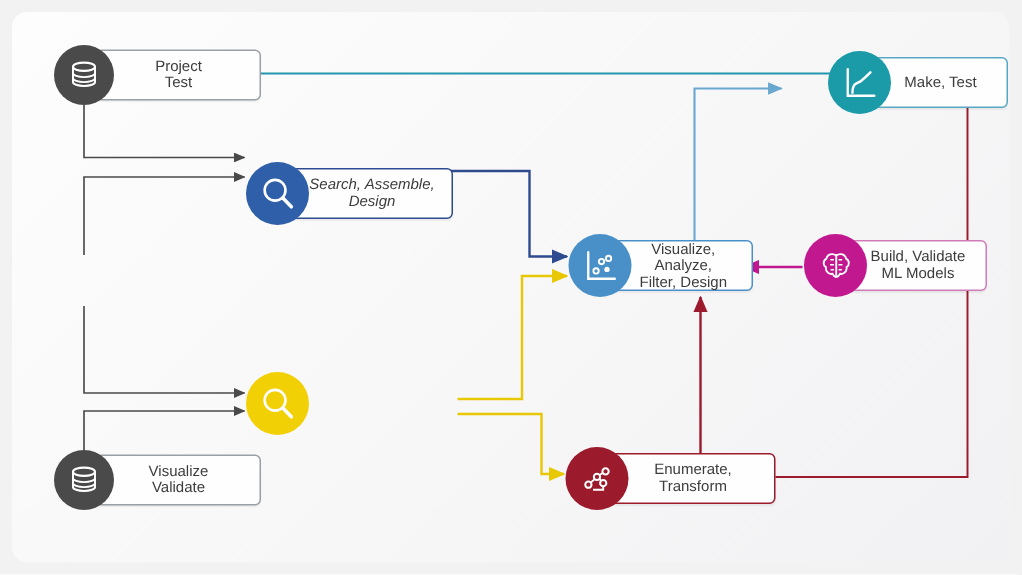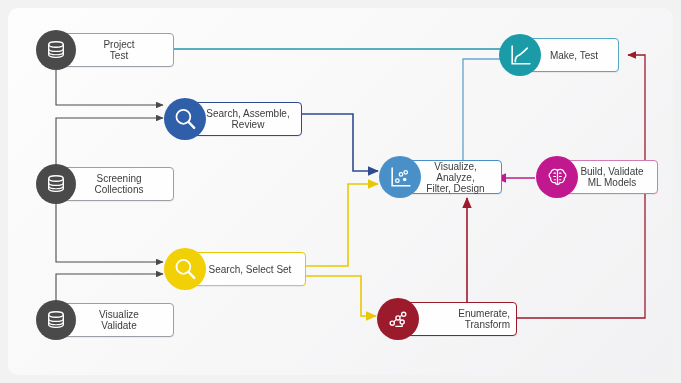--- a/index.html
+++ b/index.html
@@ -130,75 +130,54 @@
       <div class="circ" style="background:#4a4a4a;left:0;top:0;">
         <svg width="22" height="22" viewBox="0 0 24 24">
           <ellipse cx="12" cy="6" rx="8" ry="3" fill="none" stroke="#fff" stroke-width="1.5"></ellipse>
           <path d="M4 6 V17 a8 3 0 0 0 16 0 V6" fill="none" stroke="#fff" stroke-width="1.5"></path>
           <path d="M4 10.5 a8 3 0 0 0 16 0" fill="none" stroke="#fff" stroke-width="1.3"></path>
           <path d="M4 14.2 a8 3 0 0 0 16 0" fill="none" stroke="#fff" stroke-width="1.3"></path>
         </svg>
       </div>
     </div>
 
-    <div class="node db" style="left:28px;top:156px;width:150px;height:46px;">
+
+    <div class="node db" style="left:28px;top:292px;width:150px;height:46px;">
       <div class="pill">
         <div>
-          <span>Screening</span>
-          <span>Collections</span>
+          <span>Visualize</span>
+          <span>Validate</span>
         </div>
       </div>
       <div class="circ" style="background:#4a4a4a;left:0;top:0;">
         <svg width="22" height="22" viewBox="0 0 24 24">
           <ellipse cx="12" cy="6" rx="8" ry="3" fill="none" stroke="#fff" stroke-width="1.5"></ellipse>
           <path d="M4 6 V17 a8 3 0 0 0 16 0 V6" fill="none" stroke="#fff" stroke-width="1.5"></path>
           <path d="M4 10.5 a8 3 0 0 0 16 0" fill="none" stroke="#fff" stroke-width="1.3"></path>
           <path d="M4 14.2 a8 3 0 0 0 16 0" fill="none" stroke="#fff" stroke-width="1.3"></path>
         </svg>
       </div>
     </div>
 
-    <div class="node db" style="left:28px;top:292px;width:150px;height:46px;">
-      <div class="pill">
-        <div>
-          <span>Visualize</span>
-          <span>Validate</span>
-        </div>
-      </div>
-      <div class="circ" style="background:#4a4a4a;left:0;top:0;">
-        <svg width="22" height="22" viewBox="0 0 24 24">
-          <ellipse cx="12" cy="6" rx="8" ry="3" fill="none" stroke="#fff" stroke-width="1.5"></ellipse>
-          <path d="M4 6 V17 a8 3 0 0 0 16 0 V6" fill="none" stroke="#fff" stroke-width="1.5"></path>
-          <path d="M4 10.5 a8 3 0 0 0 16 0" fill="none" stroke="#fff" stroke-width="1.3"></path>
-          <path d="M4 14.2 a8 3 0 0 0 16 0" fill="none" stroke="#fff" stroke-width="1.3"></path>
-        </svg>
-      </div>
-    </div>
-
-    <div class="node proc" style="left:156px;top:90px;width:140px;height:42px;">
+    <div class="node proc" style="left:156px;top:100px;width:140px;height:42px;font-style:italic;">
       <div class="pill b-blue" style="left:30px;top:4px;width:108px;">
         <div>
           <span>Search, Assemble,</span>
-          <span>Review</span>
+          <span>Design</span>
         </div>
       </div>
       <div class="circ c-blue" style="left:0;top:0;width:42px;height:42px;">
         <svg width="26" height="26" viewBox="0 0 24 24">
           <circle cx="10.5" cy="10" r="6.4" fill="none" stroke="#fff" stroke-width="1.6"></circle>
           <line x1="15.3" y1="14.8" x2="20.5" y2="20.2" stroke="#fff" stroke-width="2.2" stroke-linecap="round"></line>
         </svg>
       </div>
     </div>
 
     <div class="node proc" style="left:156px;top:240px;width:145px;height:42px;">
-      <div class="pill b-yellow" style="left:30px;top:4px;width:112px;">
-        <div>
-          <span>Search, Select Set</span>
-        </div>
-      </div>
       <div class="circ c-yellow" style="left:0;top:0;width:42px;height:42px;">
         <svg width="26" height="26" viewBox="0 0 24 24">
           <circle cx="10.5" cy="10" r="6.4" fill="none" stroke="#fff" stroke-width="1.6"></circle>
           <line x1="15.3" y1="14.8" x2="20.5" y2="20.2" stroke="#fff" stroke-width="2.2" stroke-linecap="round"></line>
         </svg>
       </div>
     </div>
 
     <div class="node proc" style="left:528px;top:148px;width:122px;height:42px;">
       <div class="pill b-magenta" style="left:30px;top:4px;width:92px;">
@@ -230,40 +209,40 @@
           <path d="M4 3 V20 H21" fill="none" stroke="#fff" stroke-width="1.5" stroke-linecap="round"></path>
           <circle cx="9" cy="15" r="1.7" fill="none" stroke="#fff" stroke-width="1.2"></circle>
           <circle cx="12.5" cy="9" r="1.7" fill="none" stroke="#fff" stroke-width="1.2"></circle>
           <circle cx="17" cy="7" r="1.7" fill="none" stroke="#fff" stroke-width="1.2"></circle>
           <circle cx="16" cy="14" r="1.7" fill="#fff"></circle>
         </svg>
       </div>
     </div>
 
     <div class="node proc" style="left:369px;top:290px;width:142px;height:42px;">
-      <div class="pill b-darkred" style="left:30px;top:4px;width:110px;text-align:right;">
+      <div class="pill b-darkred" style="left:30px;top:4px;width:110px;">
         <div>
           <span>Enumerate, Transform</span>
         </div>
       </div>
       <div class="circ c-darkred" style="left:0;top:0;width:42px;height:42px;">
         <svg width="25" height="25" viewBox="0 0 24 24">
           <circle cx="6" cy="15.5" r="2" fill="none" stroke="#fff" stroke-width="1.3"></circle>
           <circle cx="11.5" cy="10.5" r="2" fill="none" stroke="#fff" stroke-width="1.3"></circle>
           <circle cx="17" cy="7" r="2" fill="none" stroke="#fff" stroke-width="1.3"></circle>
           <circle cx="15.5" cy="14.5" r="2" fill="none" stroke="#fff" stroke-width="1.3"></circle>
           <line x1="7.5" y1="14.1" x2="10.1" y2="11.9" stroke="#fff" stroke-width="1.2"></line>
           <line x1="13" y1="9.3" x2="15.4" y2="7.9" stroke="#fff" stroke-width="1.2"></line>
           <line x1="13" y1="11.7" x2="14.2" y2="13.1" stroke="#fff" stroke-width="1.2"></line>
           <path d="M15.5 16.5 v2.2 h-6.5" fill="none" stroke="#fff" stroke-width="1.2"></path>
         </svg>
       </div>
     </div>
 
-    <div class="node proc" style="left:491px;top:26px;width:120px;height:42px;">
+    <div class="node proc" style="left:544px;top:26px;width:120px;height:42px;">
       <div class="pill b-teal" style="left:30px;top:4px;width:90px;">
         <div>
           <span>Make, Test</span>
         </div>
       </div>
       <div class="circ c-teal" style="left:0;top:0;width:42px;height:42px;">
         <svg width="25" height="25" viewBox="0 0 24 24">
           <path d="M4 3 V20 H21" fill="none" stroke="#fff" stroke-width="1.5" stroke-linecap="round"></path>
           <path d="M7 18 C7 11.5 10 12.5 12.5 10.5 C15 8.5 16 7.5 18.5 5" fill="none" stroke="#fff" stroke-width="1.6" stroke-linecap="round"></path>
         </svg>

